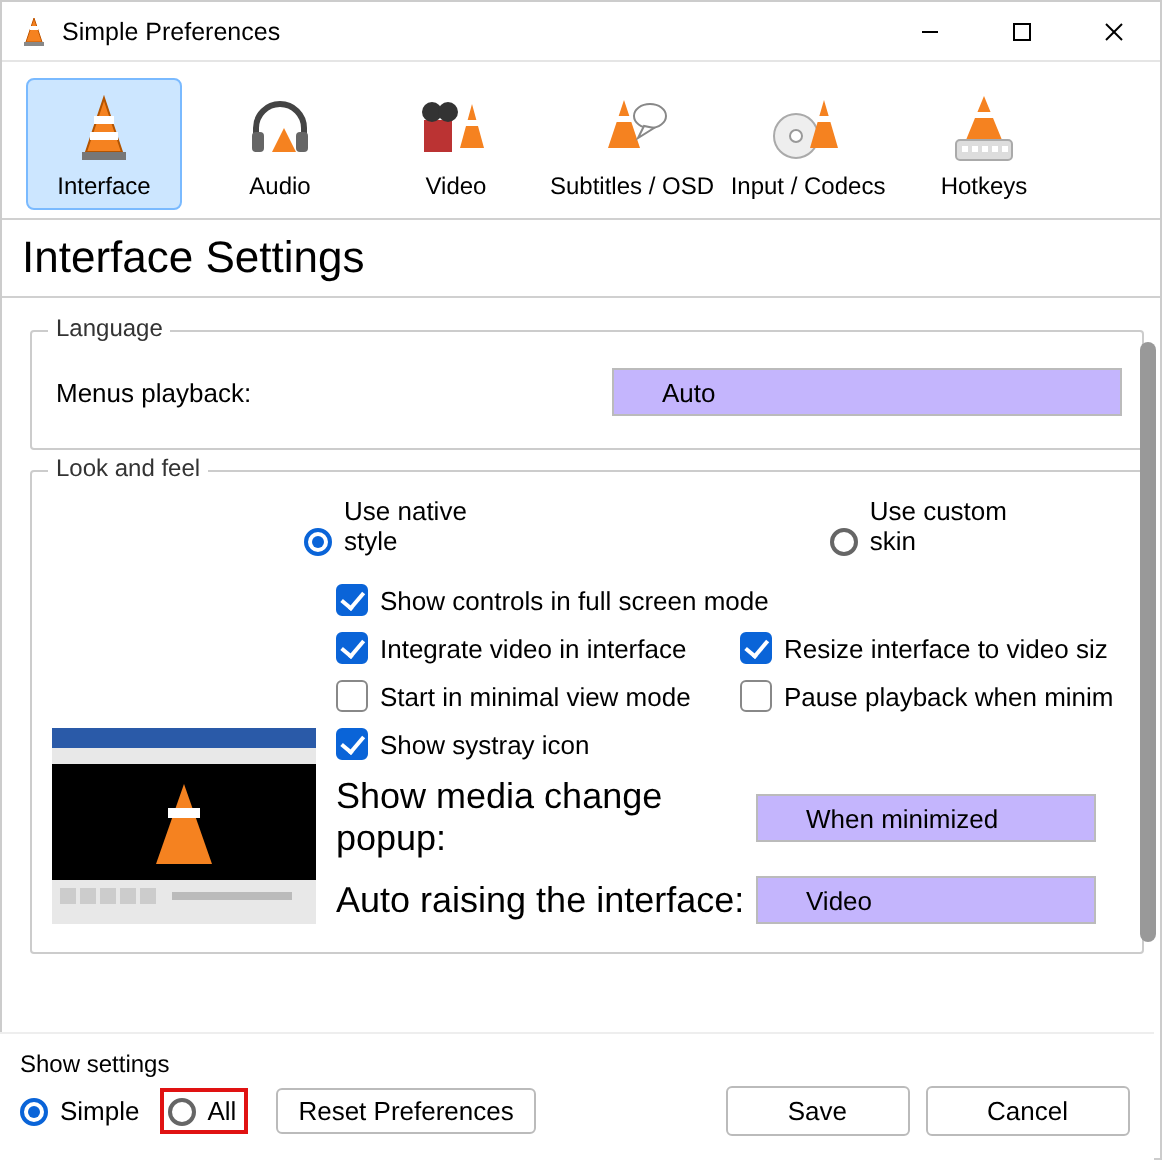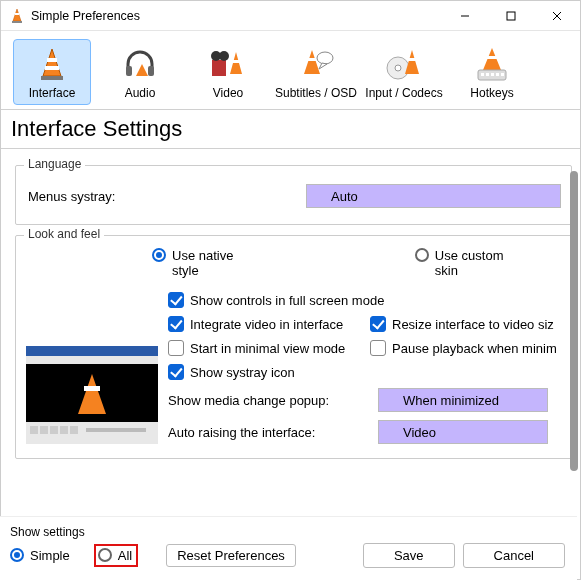--- a/index.html
+++ b/index.html
@@ -33,44 +33,44 @@
 
 
 .row { display: flex; align-items: center; margin: 6px 0; }
 .label { width: 280px; font-size: 13px; padding-left: 2px; }
 .textinput { flex: 1; border: 1px solid #bbb; padding: 3px 24px; font-size: 13px; background: #c4b5fd; height: 24px; }
 
 
 .radio { width: 14px; height: 14px; border: 2px solid #666; border-radius: 50%; display: inline-flex; align-items: center; justify-content: center; margin-right: 6px; flex-shrink: 0; }
 .radio.checked { border-color: #0a64d8; }
 .radio.checked::after { content: ""; width: 6px; height: 6px; background: #0a64d8; border-radius: 50%; }
-.radiowrap { display: flex; align-items: flex-start; margin-right: 40px; cursor: default; }
+.radiowrap { display: flex; align-items: flex-end; margin-right: 40px; cursor: default; }
 
 
 .checkwrap { display: flex; align-items: center; margin: 4px 0; cursor: default; }
 .check { width: 16px; height: 16px; border: 1px solid #888; border-radius: 3px; display: inline-flex; align-items: center; justify-content: center; margin-right: 6px; flex-shrink: 0; background: #fff; }
 .check.checked { background: #0a64d8; border-color: #0a64d8; }
 .check.checked::after { content: ""; width: 5px; height: 9px; border: solid #fff; border-width: 0 2px 2px 0; transform: rotate(40deg) translate(-1px,-1px); }
 
 .lf-radiorow { display: flex; padding-left: 126px; gap: 120px; margin-bottom: 10px; }
 .lf-grid { display: flex; align-items: flex-end; }
 .preview { width: 132px; height: 98px; margin-top: 30px; margin-right: 10px; }
 .checks { flex: 1; }
 .checks2col { margin: 3px 0; }
 .c2wrap { display: flex; gap: 12px; }
 .c2wrap > div { width: 190px; }
 .kvrow { display: flex; align-items: center; margin-top: 8px; }
-.kvrow .klabel { width: 210px; font-size: 13px; }
+.kvrow .klabel { width: 210px; font-size: 18px; }
 .kvrow .textinput { width: 170px; flex: none; }
 
 
 .bottom { position: absolute; left: 0; right: 4px; bottom: 0; padding: 8px 12px 12px 10px; background: #fff; border-top: 1px solid #eee; }
 .bottom .lbl { font-size: 12px; margin-bottom: 4px; }
 .bottomrow { display: flex; align-items: center; }
-.bottomrow .left { display: flex; align-items: center; gap: 20px; }
+.bottomrow .left { display: flex; align-items: center; gap: 6px; }
 .bottomrow .spacer { flex: 1; }
 .btn { border: 1px solid #bbb; background: #fff; padding: 4px 30px; font-size: 13px; border-radius: 3px; margin-left: 8px; min-width: 80px; text-align: center; cursor: default; }
 .btn.small { padding: 3px 10px; min-width: auto; }
 .highlight { border: 2.5px solid #e01212; padding: 2px 4px 2px 2px; display: inline-flex; align-items: center; }
 </style>
 </head>
 <body>
 
 <div class="titlebar">
   <span class="appicon">
@@ -174,21 +174,21 @@
 </div>
 
 <div class="heading">Interface Settings</div>
 
 <div class="scrollwrap">
 <div class="scroll">
 
   <div class="group">
     <span class="group-title">Language</span>
     <div class="row">
-      <span class="label">Menus systray:</span>
+      <span class="label">Menus playback:</span>
       <input class="textinput" readonly="" value="Auto" style="">
     </div>
   </div>
 
   <div class="group" style="padding-bottom:14px;">
     <span class="group-title">Look and feel</span>
 
     <div class="lf-radiorow">
       <div class="radiowrap">
         <span class="radio checked"></span>

